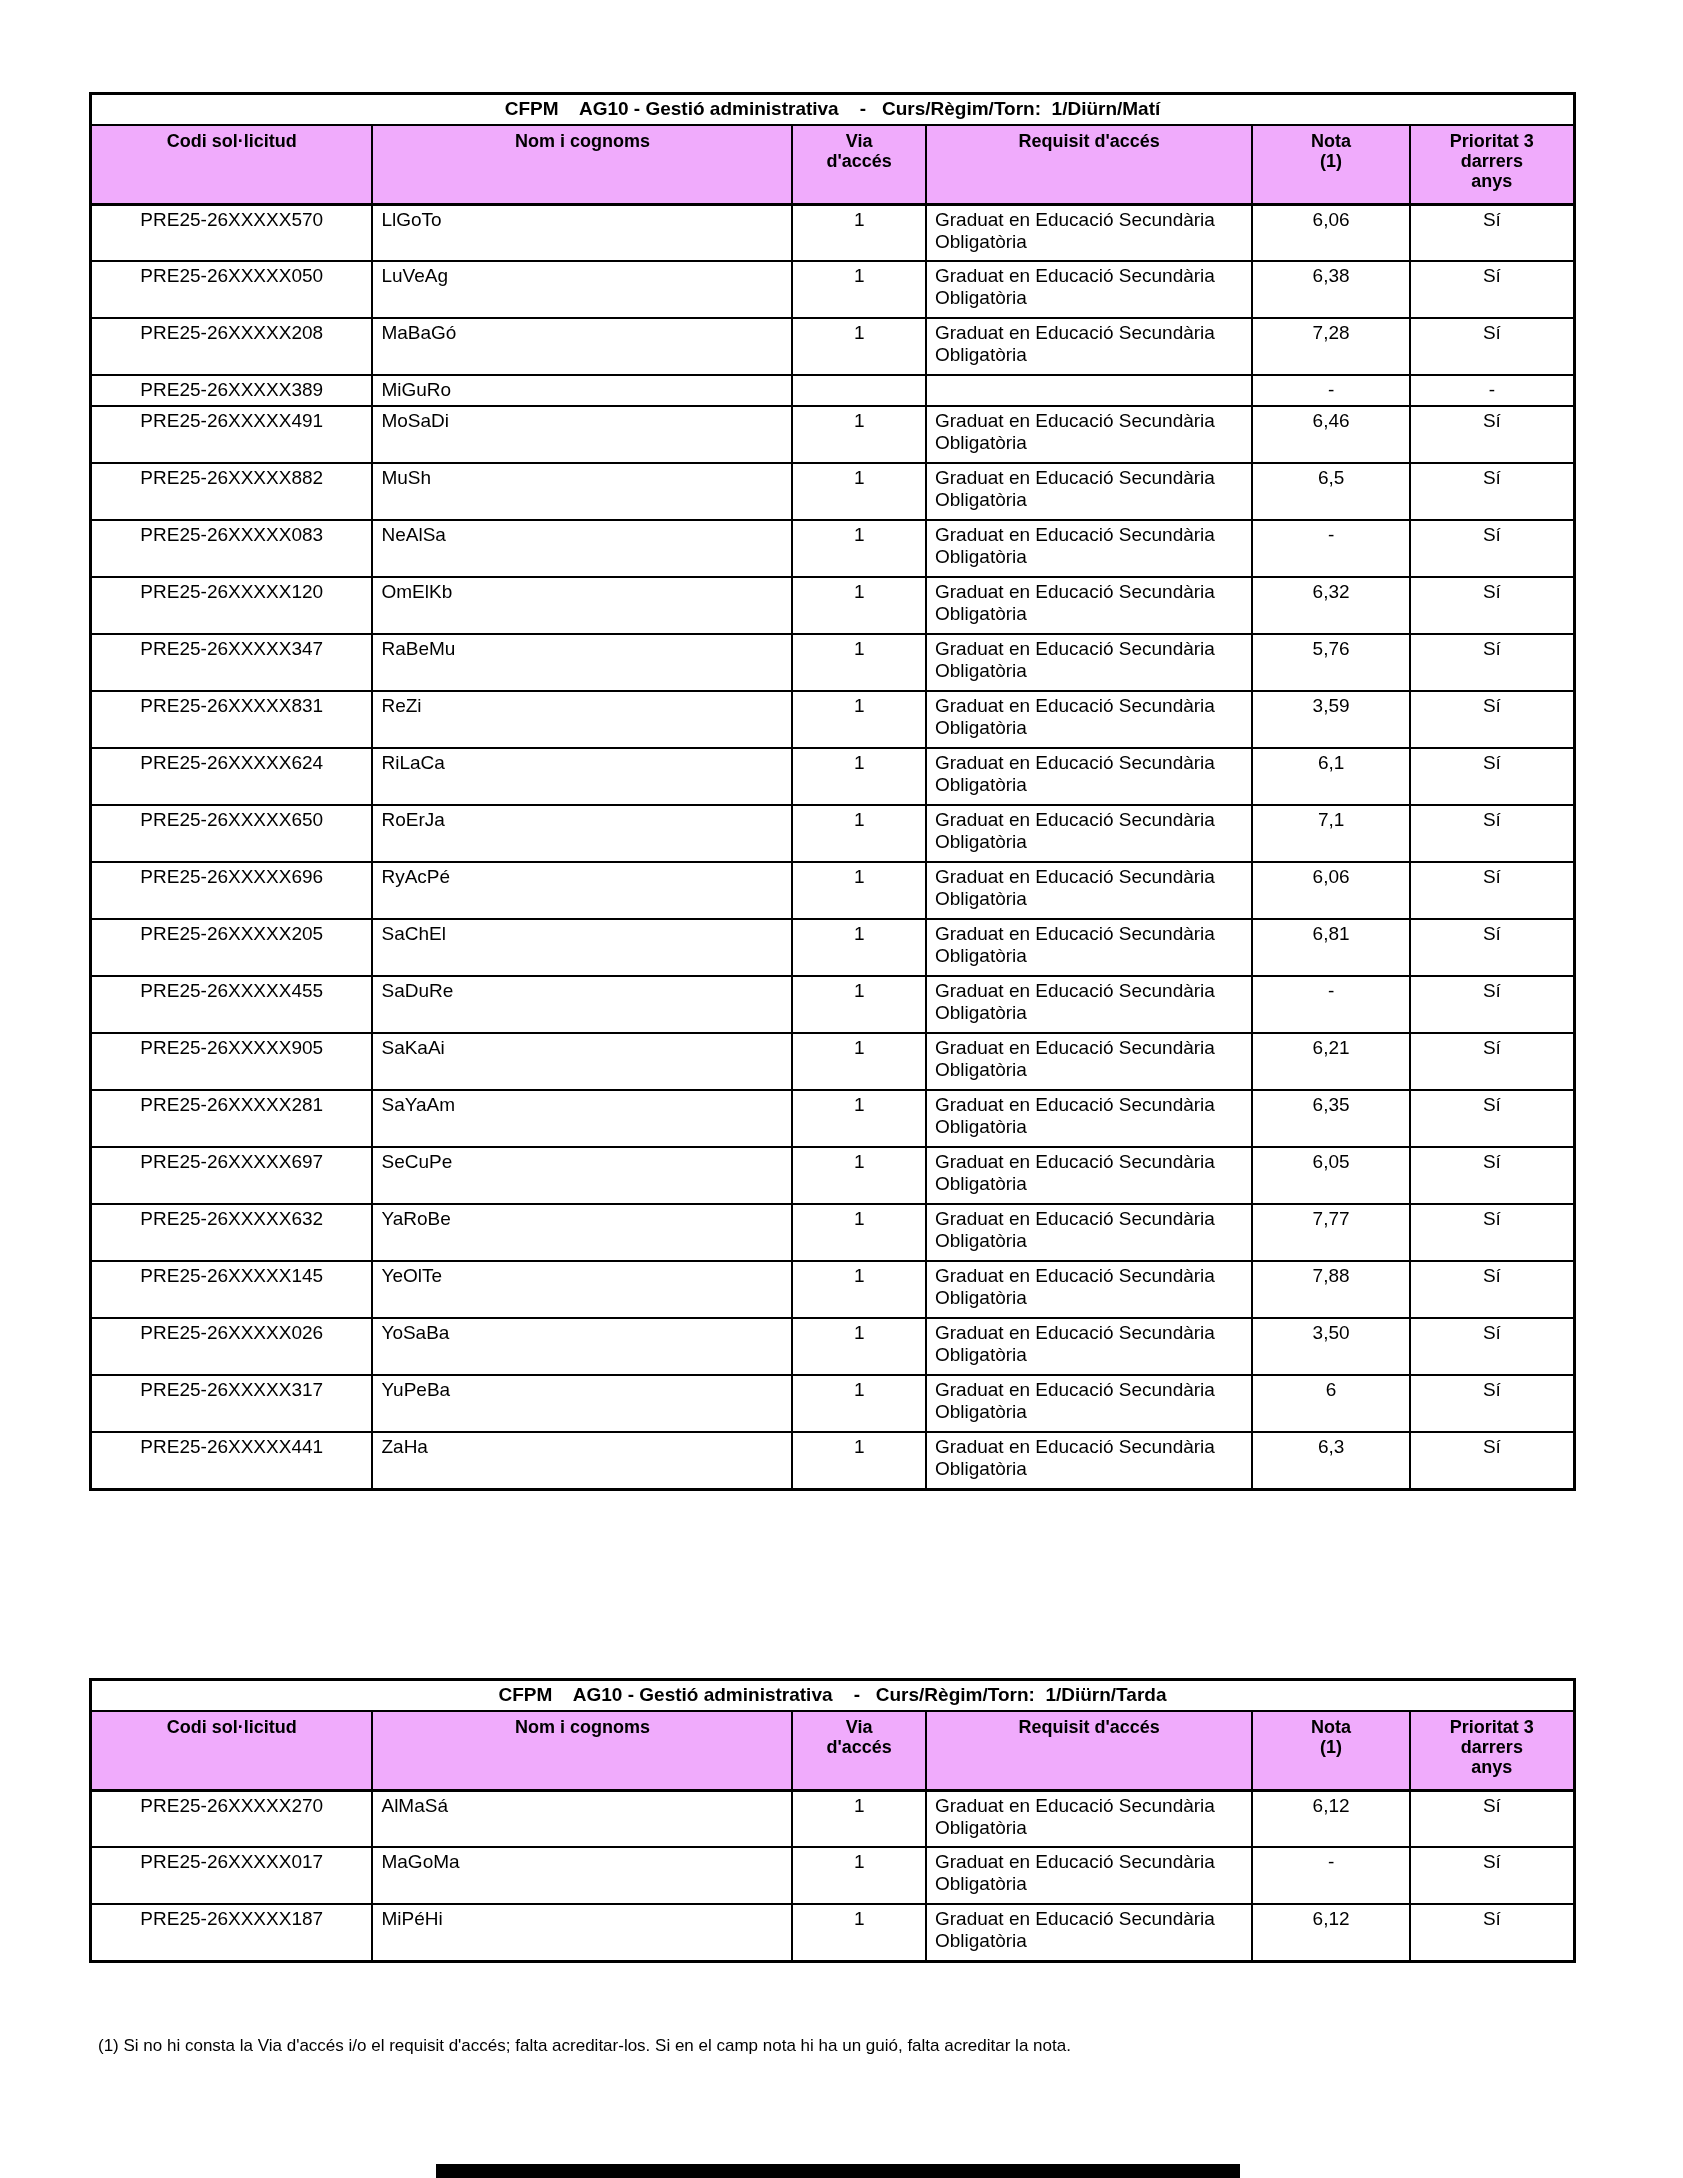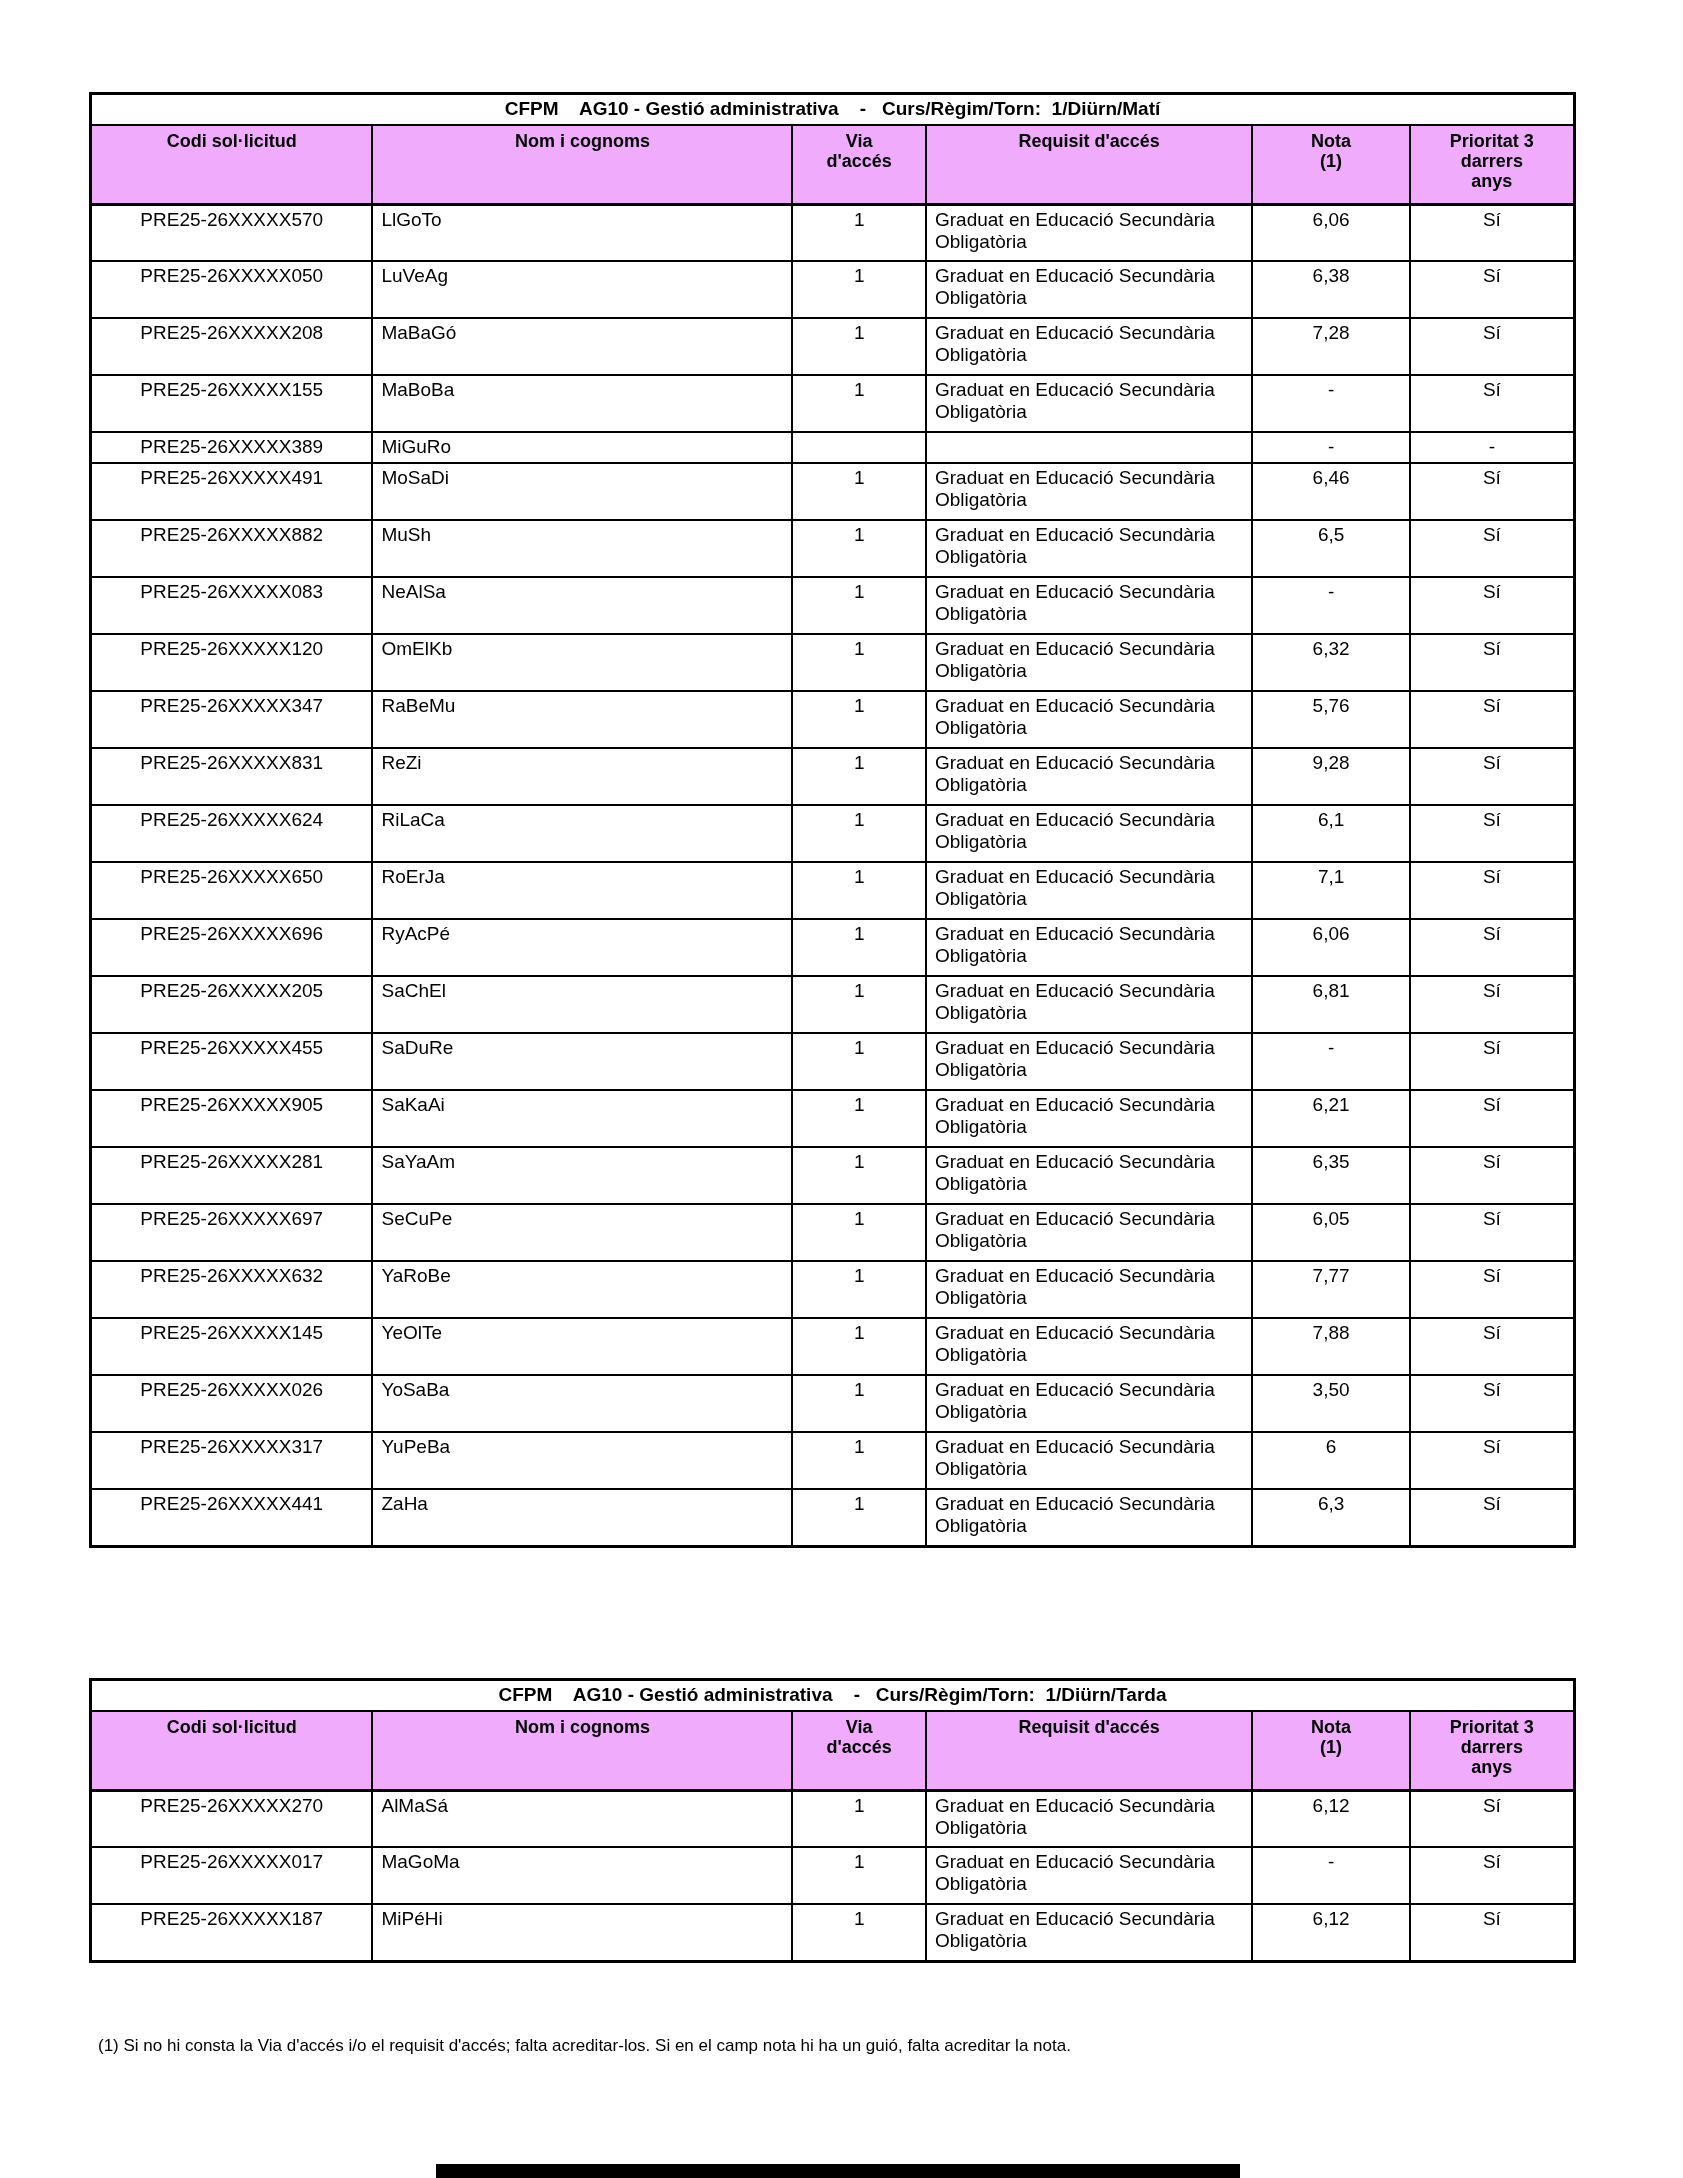--- a/index.html
+++ b/index.html
@@ -121,28 +121,20 @@
             <td class="col-prioritat">Sí</td>
           </tr>
           <tr class="tall">
             <td class="col-codi">PRE25-26XXXXX208</td>
             <td class="col-nom">MaBaGó</td>
             <td class="col-via">1</td>
             <td class="col-requisit">Graduat en Educació Secundària Obligatòria</td>
             <td class="col-nota">7,28</td>
             <td class="col-prioritat">Sí</td>
           </tr>
-          <tr class="tall">
-            <td class="col-codi">PRE25-26XXXXX155</td>
-            <td class="col-nom">MaBoBa</td>
-            <td class="col-via">1</td>
-            <td class="col-requisit">Graduat en Educació Secundària Obligatòria</td>
-            <td class="col-nota">-</td>
-            <td class="col-prioritat">Sí</td>
-          </tr>
           <tr>
             <td class="col-codi">PRE25-26XXXXX389</td>
             <td class="col-nom">MiGuRo</td>
             <td class="col-via"></td>
             <td class="col-requisit"></td>
             <td class="col-nota">-</td>
             <td class="col-prioritat">-</td>
           </tr>
           <tr class="tall">
             <td class="col-codi">PRE25-26XXXXX491</td>
@@ -182,21 +174,21 @@
             <td class="col-via">1</td>
             <td class="col-requisit">Graduat en Educació Secundària Obligatòria</td>
             <td class="col-nota">5,76</td>
             <td class="col-prioritat">Sí</td>
           </tr>
           <tr class="tall">
             <td class="col-codi">PRE25-26XXXXX831</td>
             <td class="col-nom">ReZi</td>
             <td class="col-via">1</td>
             <td class="col-requisit">Graduat en Educació Secundària Obligatòria</td>
-            <td class="col-nota">9,28</td>
+            <td class="col-nota">3,59</td>
             <td class="col-prioritat">Sí</td>
           </tr>
           <tr class="tall">
             <td class="col-codi">PRE25-26XXXXX624</td>
             <td class="col-nom">RiLaCa</td>
             <td class="col-via">1</td>
             <td class="col-requisit">Graduat en Educació Secundària Obligatòria</td>
             <td class="col-nota">6,1</td>
             <td class="col-prioritat">Sí</td>
           </tr>

